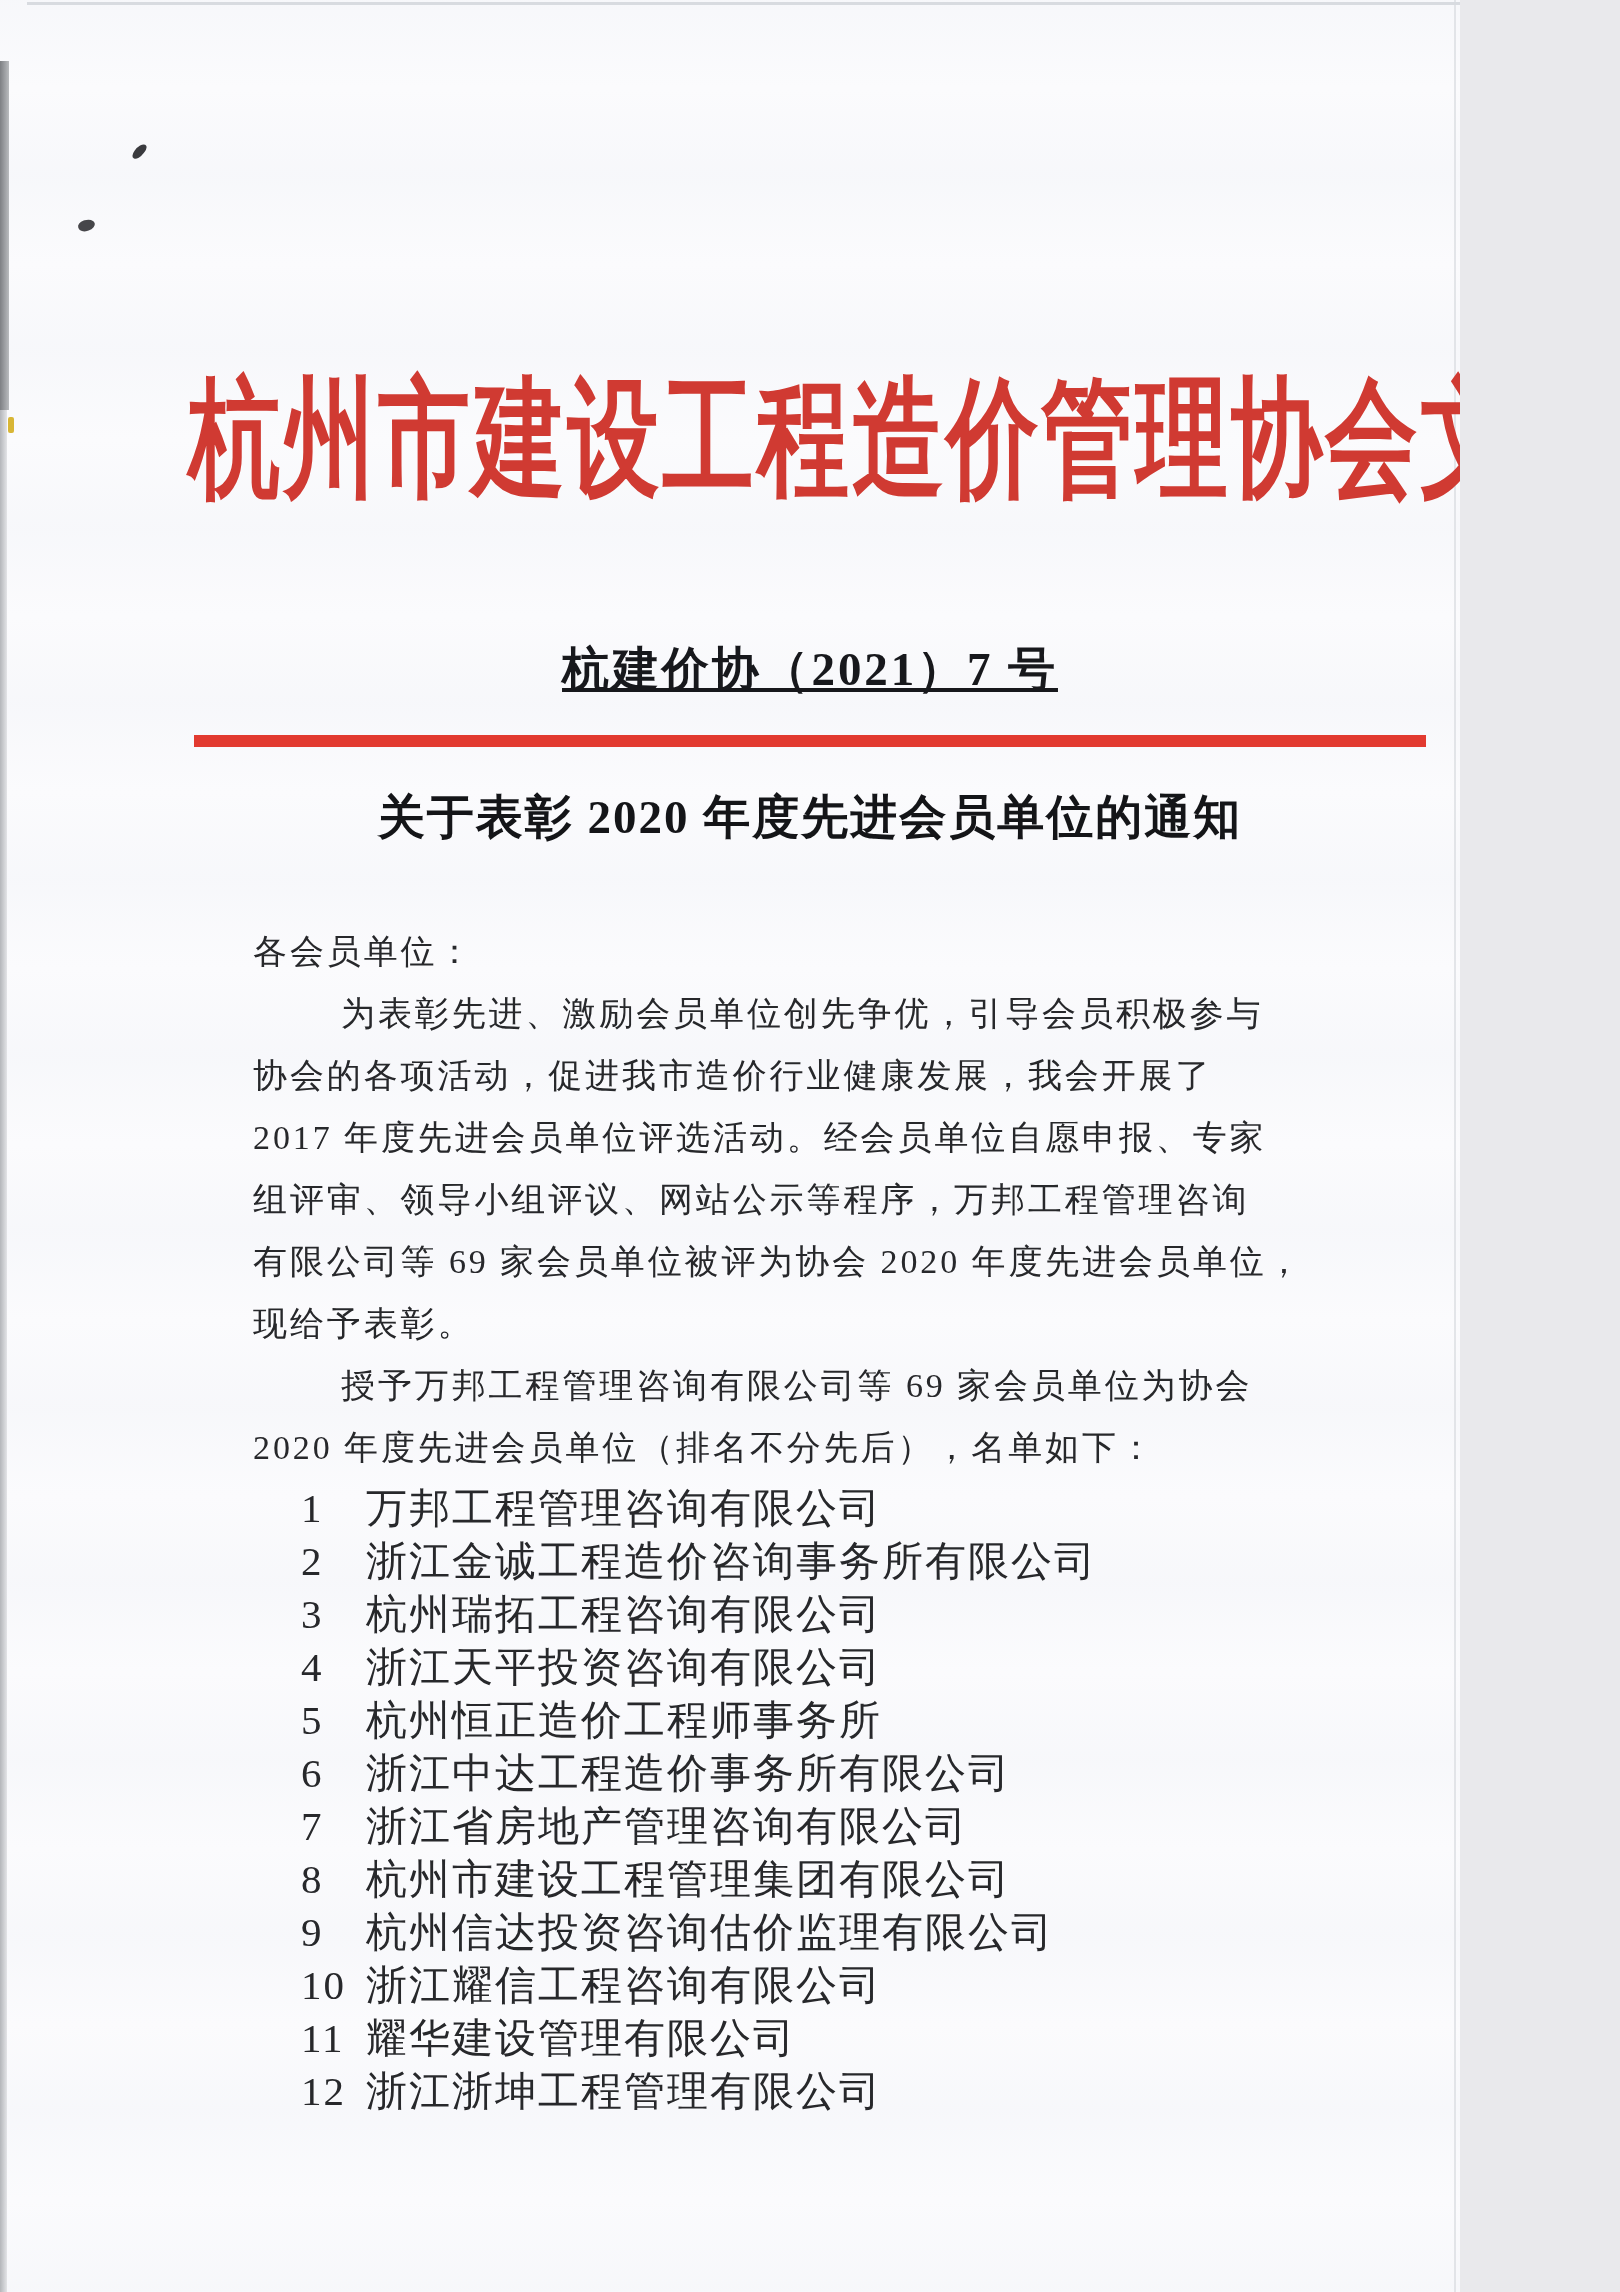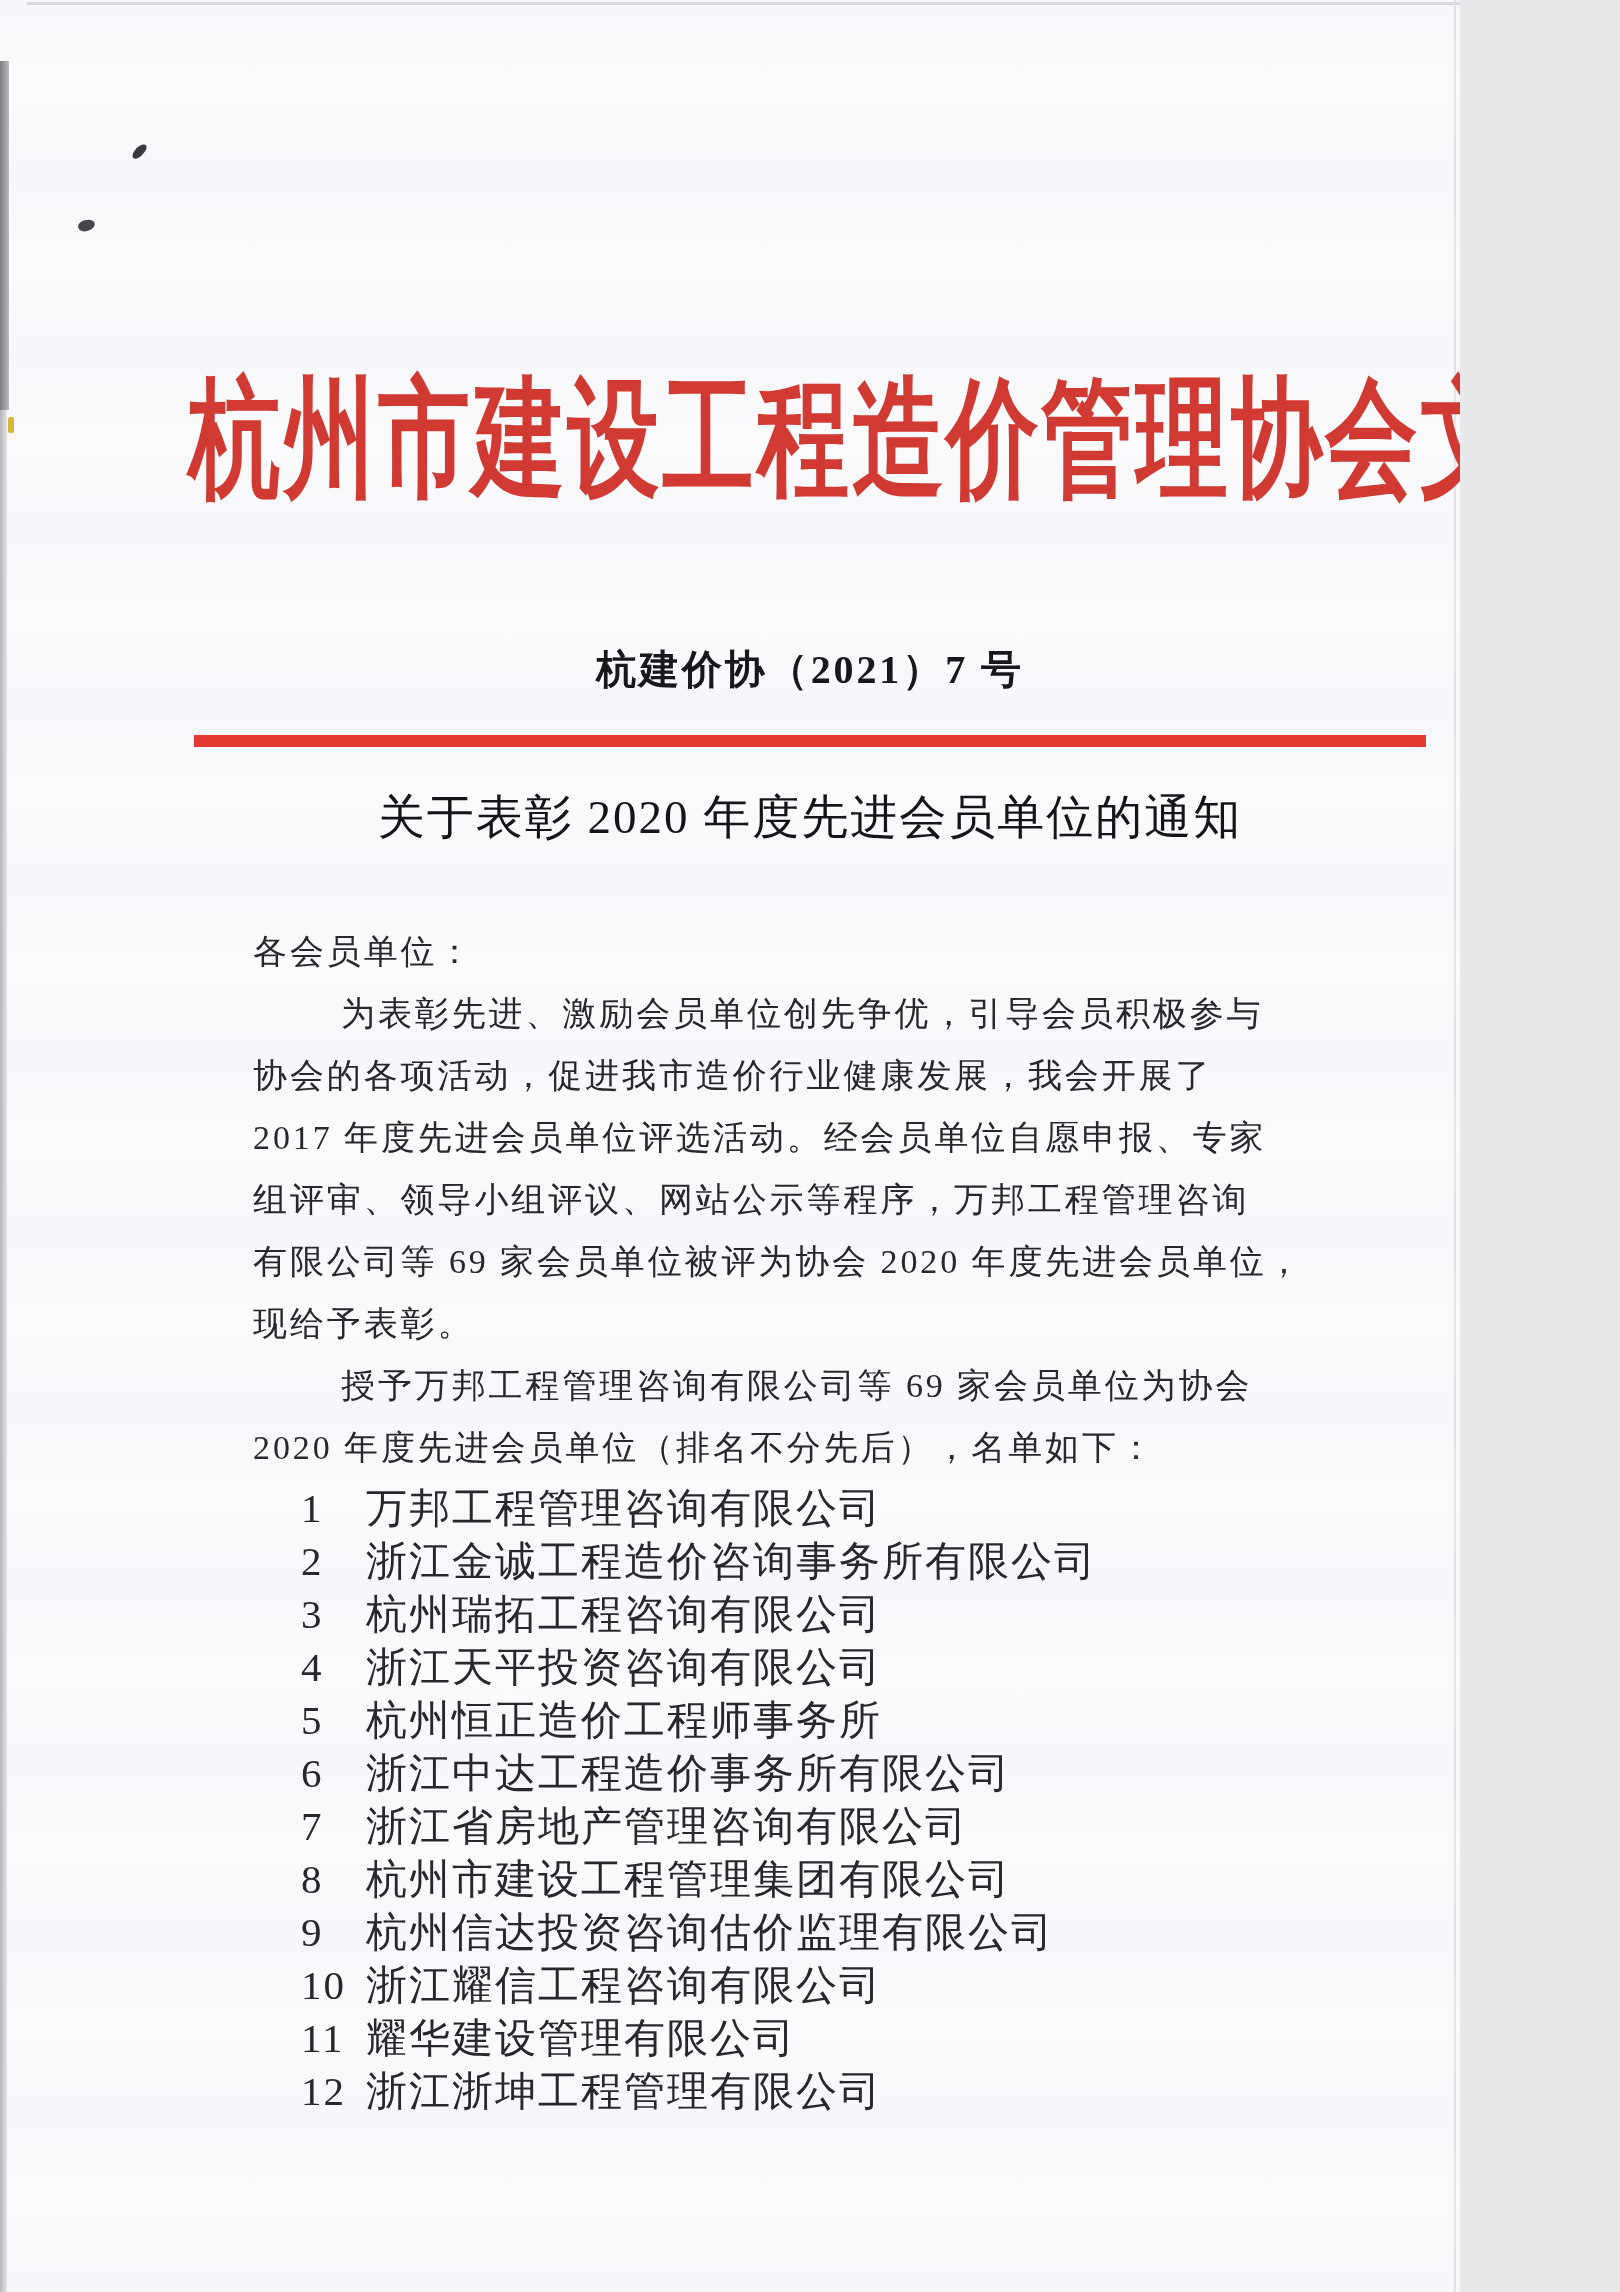--- a/index.html
+++ b/index.html
@@ -34,30 +34,30 @@
     font-weight:700;
   }
   .org-title .stretch{
     display:inline-block;
     font-size:116px;line-height:161px;
     transform:scale(0.79,1.12);transform-origin:50% 50%;
     letter-spacing:3.9px;
   }
   .doc-number{
     position:absolute;left:0;top:647px;width:1620px;
-    text-align:center;font-weight:700;font-size:40px;line-height:45px;
-    color:#17181c;letter-spacing:2.9px;
+    text-align:center;font-weight:700;font-size:47px;line-height:45px;
+    color:#17181c;letter-spacing:2.9px;text-decoration:underline;
   }
   .red-rule{
     position:absolute;left:194px;top:735px;width:1232px;height:11.8px;
     background:var(--accent-rule,#e23a30);
   }
   .doc-title{
     position:absolute;left:0;top:790px;width:1620px;
-    text-align:center;font-weight:400;font-size:47px;line-height:55px;
+    text-align:center;font-weight:700;font-size:47px;line-height:55px;
     color:#141518;letter-spacing:2px;
   }
 
   
   .body-text{
     position:absolute;left:253px;top:921px;width:1104px;
     font-size:34px;line-height:62px;letter-spacing:2.9px;
     color:#27282b;
   }
   .body-text .line{white-space:nowrap;}

